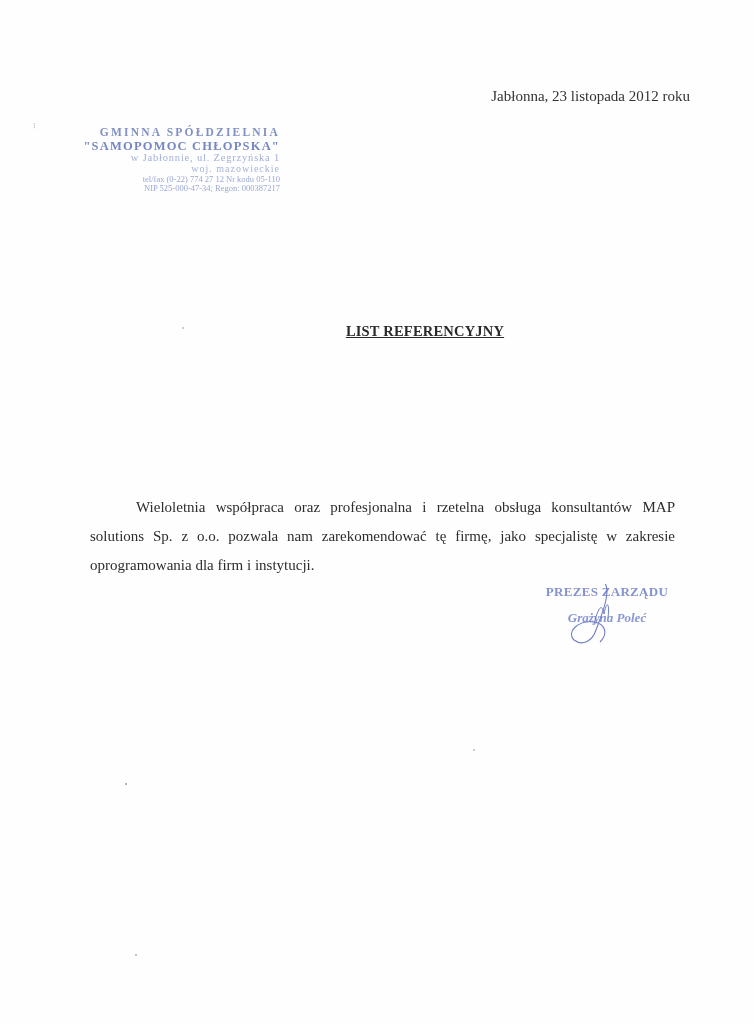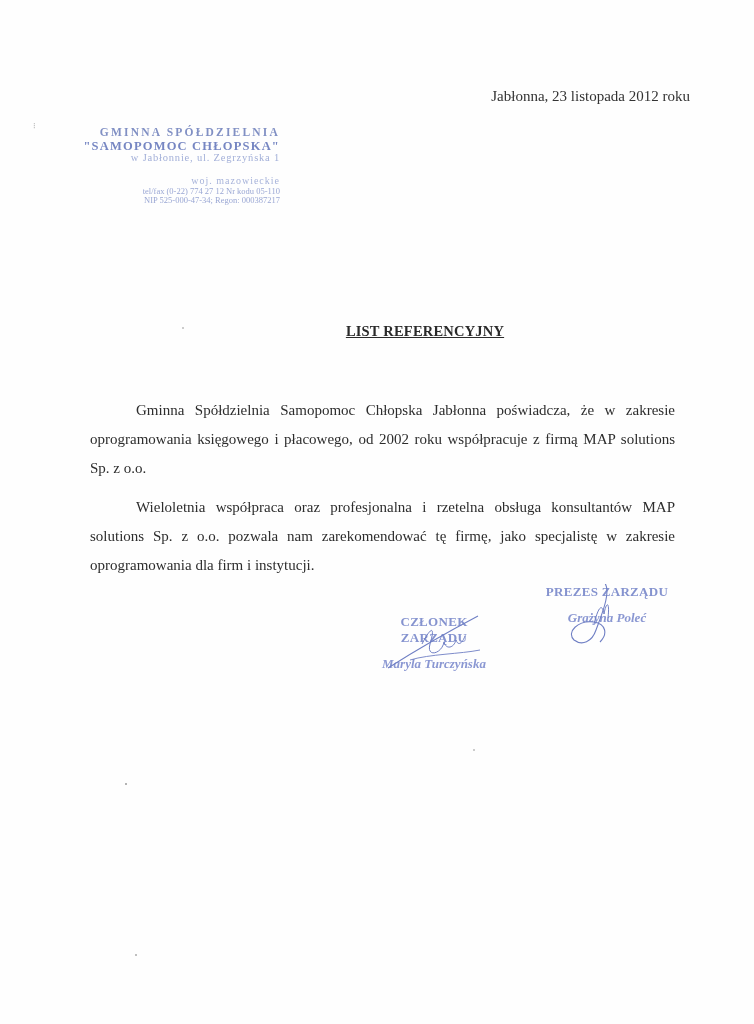--- a/index.html
+++ b/index.html
@@ -11,21 +11,21 @@
   .date {
     position: absolute; top: 88px; right: 64px; font-size: 15px; color: #333;
   }
   .stamp {
     position: absolute; left: 68px; top: 127px; width: 212px; text-align: right;
     color: #8796c9; font-family: Liberation Serif, serif; line-height: 1;
   }
   .stamp .l1 { font-size: 11.5px; font-weight: bold; letter-spacing: 2.2px; color: #8190c4; }
   .stamp .l2 { font-size: 12.5px; font-weight: bold; letter-spacing: 1.2px; color: #7686c2; margin-top: 1px; }
   .stamp .l3 { font-size: 10.5px; letter-spacing: 0.8px; color: #a2afd8; margin-top: 1px; }
-  .stamp .l4 { font-size: 10px; letter-spacing: 1px; color: #a7b3da; margin-top: 12px; }
+  .stamp .l4 { font-size: 10px; letter-spacing: 1px; color: #a7b3da; margin-top: 0px; }
   .stamp .l5 { font-size: 8.5px; color: #9aa7d4; margin-top: 1px; white-space: nowrap; }
   .stamp .l6 { font-size: 8.5px; color: #9aa7d4; margin-top: 1px; white-space: nowrap; }
   .title {
     position: absolute; top: 323px; left: 0; width: 100%; text-align: center;
     font-size: 14.5px; font-weight: bold; text-decoration: underline; color: #2a2a2a; letter-spacing: 0.2px; padding-left: 48px;
   }
   .body-text {
     position: absolute; left: 90px; width: 585px; font-size: 15px; line-height: 29px;
     text-align: justify; color: #2d2d2d;
   }
@@ -56,36 +56,24 @@
     <div class="l1">GMINNA SPÓŁDZIELNIA</div>
     <div class="l2">"SAMOPOMOC CHŁOPSKA"</div>
     <div class="l3">w Jabłonnie, ul. Zegrzyńska 1</div>
     <div class="l4">woj. mazowieckie</div>
     <div class="l5">tel/fax (0-22) 774 27 12  Nr kodu 05-110</div>
     <div class="l6">NIP 525-000-47-34; Regon: 000387217</div>
   </div>
 
   <div class="title">LIST REFERENCYJNY</div>
 
-  <div class="body-text p1">
-    <p>Gminna Spółdzielnia Samopomoc Chłopska Jabłonna poświadcza, że w zakresie oprogramowania księgowego i płacowego, od 2002 roku  współpracuje z firmą MAP solutions Sp. z o.o.</p>
-  </div>
   <div class="body-text p2">
     <p>Wieloletnia współpraca oraz profesjonalna i rzetelna obsługa konsultantów MAP solutions Sp. z o.o. pozwala nam zarekomendować tę firmę,  jako specjalistę w zakresie oprogramowania dla firm i instytucji.</p>
   </div>
 
-  <div class="sig sig-member">
-    <div class="role">CZŁONEK ZARZĄDU</div>
-    <div class="name">Maryla Turczyńska</div>
-    <svg width="130" height="60" viewBox="0 0 130 60">
-      <path d="M18 54 C40 40, 70 22, 108 2" stroke="#6f7fc4" stroke-width="1.1" fill="none"></path>
-      <path d="M52 30 C60 14, 66 10, 60 30 C56 44, 72 40, 74 28 C76 36, 84 34, 86 26 C88 32, 92 30, 95 22" stroke="#6f7fc4" stroke-width="1" fill="none"></path>
-      <path d="M40 46 C60 40, 90 40, 110 36" stroke="#6f7fc4" stroke-width="0.9" fill="none"></path>
-    </svg>
-  </div>
 
   <div class="sig sig-president">
     <div class="role">PREZES ZARZĄDU</div>
     <div class="name">Grażyna Poleć</div>
     <svg width="130" height="70" viewBox="0 0 130 70">
       <path d="M62 -2 C70 6, 60 30, 54 46 C50 58, 40 62, 32 56 C24 48, 36 36, 52 38 C64 40, 66 50, 58 58" stroke="#6f7fc4" stroke-width="1.1" fill="none"></path>
       <path d="M52 40 C56 24, 60 18, 62 30 C64 18, 68 16, 66 34" stroke="#6f7fc4" stroke-width="1" fill="none"></path>
     </svg>
   </div>
 

